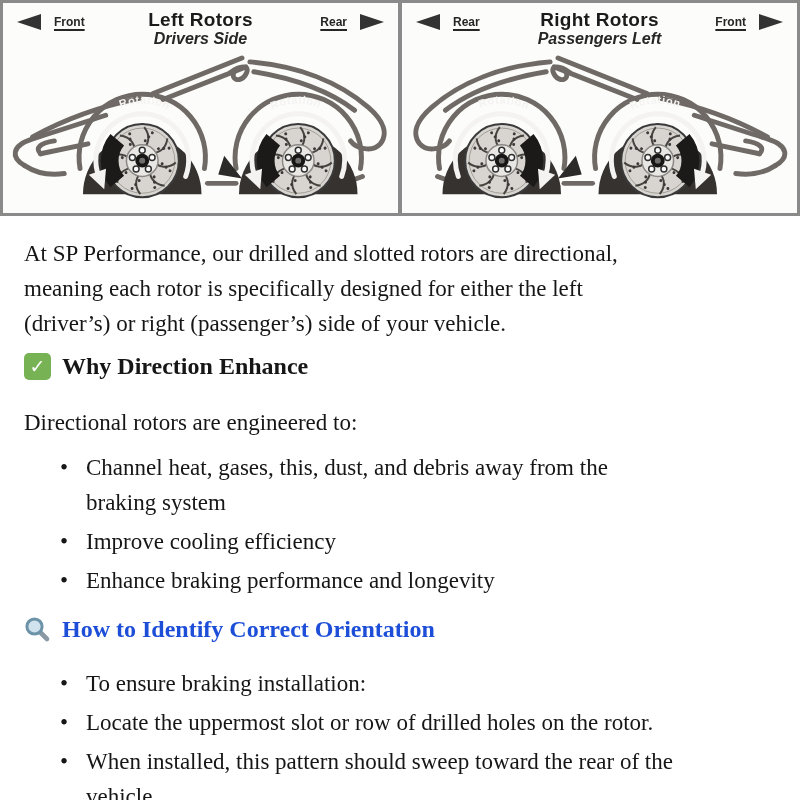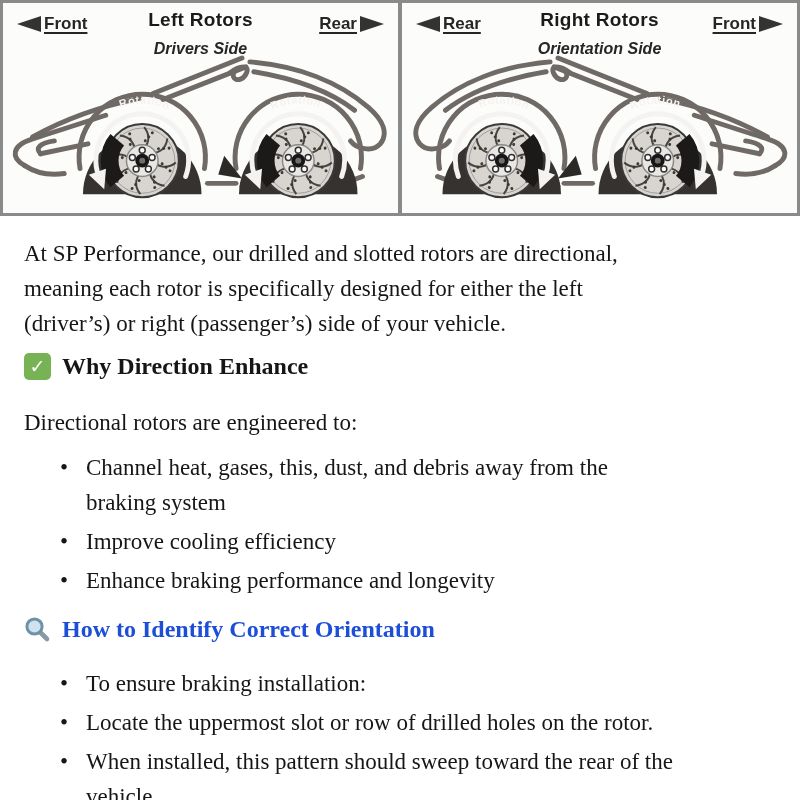--- a/index.html
+++ b/index.html
@@ -10,25 +10,25 @@
   .diagram{display:flex;width:800px;height:216px;box-sizing:border-box;background:#fff;}
   .panel{position:relative;width:50%;box-sizing:border-box;background:#fcfcfa;
          border:3px solid #8a8a8a;}
   .panel-left{border-right:2px solid #8a8a8a;}
   .panel-right{border-left:2px solid #8a8a8a;}
 
   .panel-header{position:absolute;top:7px;left:0;right:0;height:52px;z-index:3;
                 font-family:"Liberation Sans",sans-serif;}
   .panel-titles{position:absolute;left:0;right:0;top:0;text-align:center;}
   .panel-title{font-size:19px;font-weight:bold;letter-spacing:.3px;color:#1b1b1b;line-height:1.05;}
-  .panel-subtitle{font-size:16px;font-weight:bold;font-style:italic;color:#262626;margin-top:10px;}
+  .panel-subtitle{font-size:16px;font-weight:bold;font-style:italic;color:#262626;margin-top:0;}
   .dir{position:absolute;top:4px;display:flex;align-items:center;}
   .dir-w{left:14px;}
   .dir-e{right:14px;}
-  .dir-label{font-size:17px;font-weight:bold;color:#262626;margin:0 3px;
+  .dir-label{font-size:12px;font-weight:bold;color:#262626;margin:0 13px;
              text-decoration:underline;text-decoration-thickness:2px;text-underline-offset:3px;text-align:right;}
   .tri{width:0;height:0;border-top:8px solid transparent;border-bottom:8px solid transparent;}
   .tri-left{border-right:24px solid #333;}
   .tri-right{border-left:24px solid #333;}
 
   .car-svg{position:absolute;left:0;bottom:1px;width:100%;height:158px;display:block;}
 
   .sketch{stroke:#6f6a66;stroke-width:5;fill:none;stroke-linecap:round;stroke-linejoin:round;}
   .rot-arc{stroke:#f4f3f1;stroke-width:5;fill:none;stroke-linecap:round;}
   .rot-head{fill:#f4f3f1;}
@@ -199,21 +199,21 @@
           <use href="#arrow-asm-ccw"></use>
           <text class="rot-text" text-anchor="middle"><textPath href="#tp-arc" startOffset="48%">Rotation</textPath></text>
         </g>
       </svg>
     </section>
 
     <section class="panel panel-right">
       <div class="panel-header">
         <div class="panel-titles">
           <div class="panel-title">Right Rotors</div>
-          <div class="panel-subtitle">Orientation Side</div>
+          <div class="panel-subtitle">Passengers Left</div>
         </div>
         <div class="dir dir-w">
           <span class="tri tri-left"></span>
           <span class="dir-label">Rear</span>
         </div>
         <div class="dir dir-e">
           <span class="dir-label">Front</span>
           <span class="tri tri-right"></span>
         </div>
       </div>

